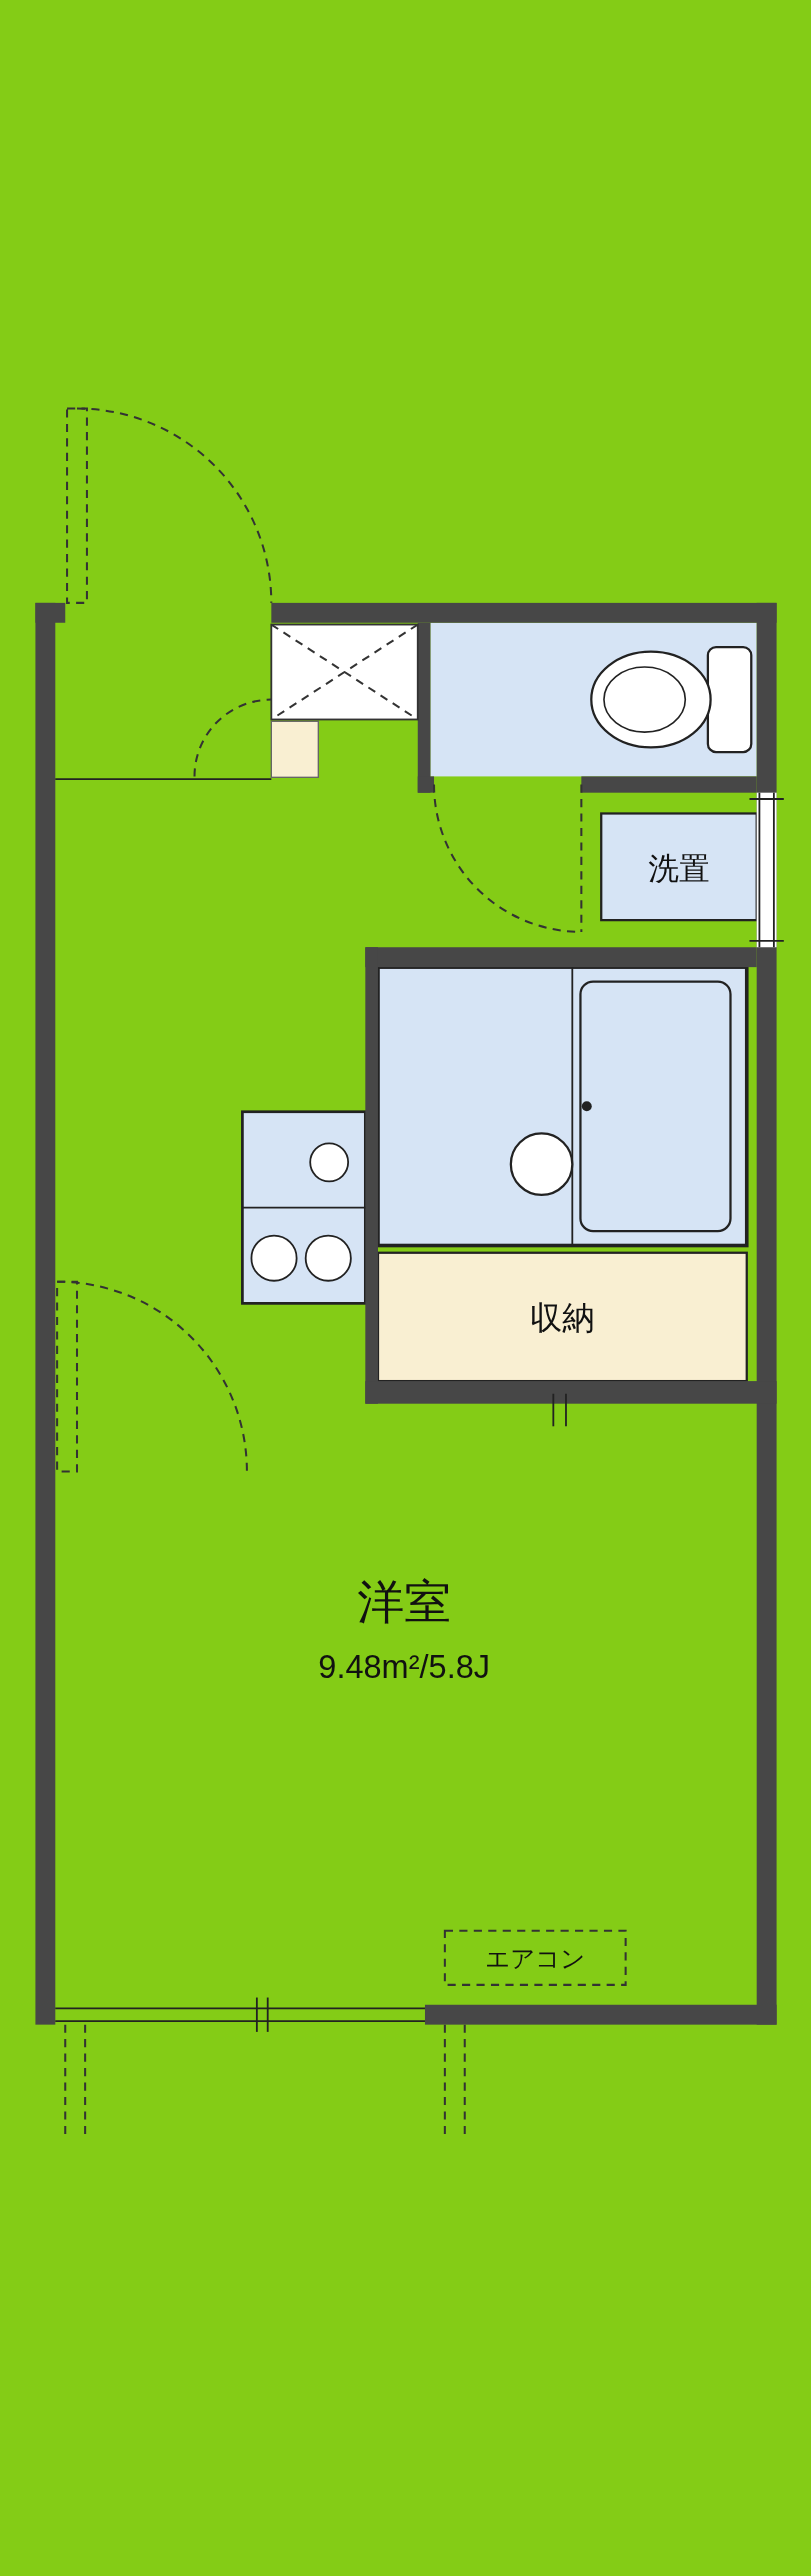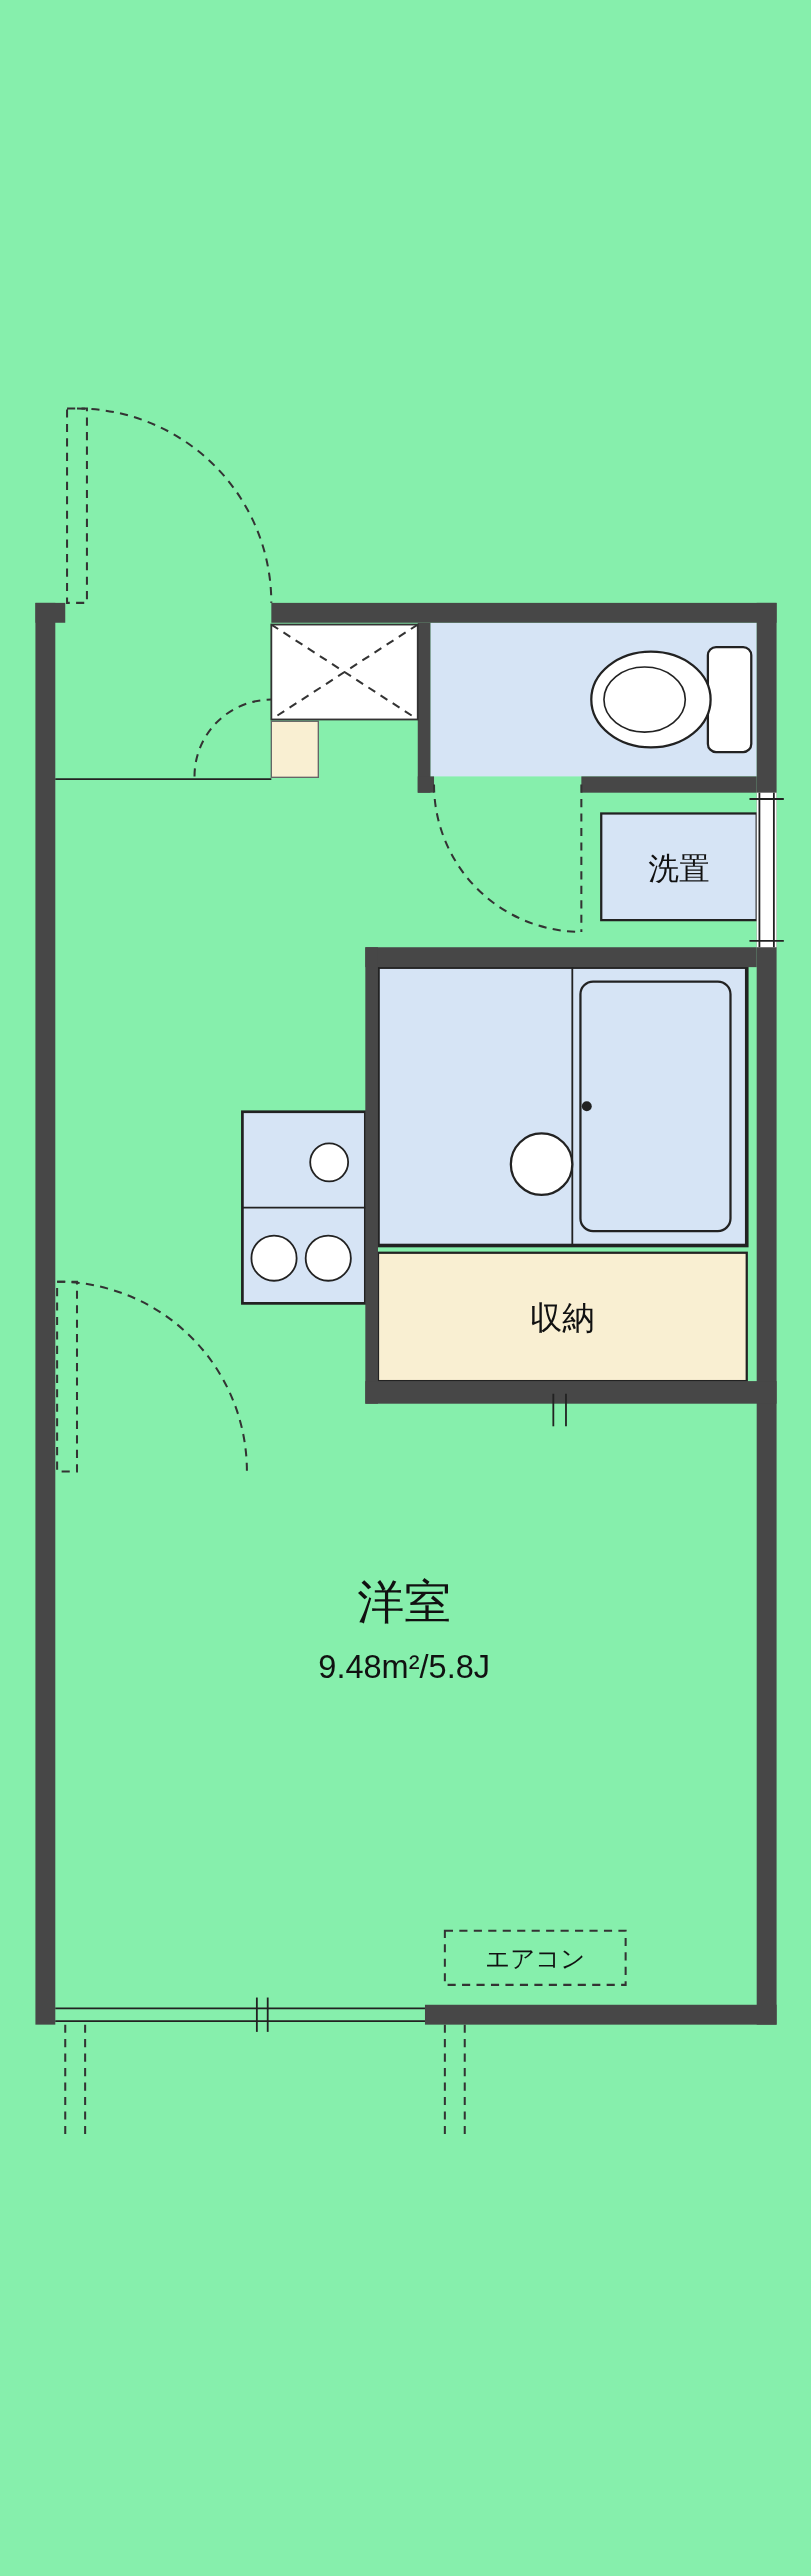--- a/index.html
+++ b/index.html
@@ -1,16 +1,16 @@
 <!DOCTYPE html>
 <html style="font-size:14.5px"><head>
 <meta charset="utf-8">
 <style>
   html,body{margin:0;padding:0;background:#ffffff;}
-  .page{position:relative;width:812px;height:2576px;background:#86efac;overflow:hidden;
+  .page{position:relative;width:812px;height:2576px;background:#84cc16;overflow:hidden;
         font-family:"Liberation Sans","DejaVu Sans",sans-serif;}
   svg{display:block;}
   text{font-family:"Liberation Sans","DejaVu Sans",sans-serif;fill:#111111;}
   .t-md{font-size:34px;}
   .t-md2{font-size:36px;}
   .t-lg{font-size:52px;}
   .t-sz{font-size:36px;}
   .t-sm{font-size:27px;}
   .thinline{stroke:#222222;stroke-width:2;fill:none;}
   .dash{stroke:#333333;stroke-width:2.25;fill:none;stroke-dasharray:9 7;}

